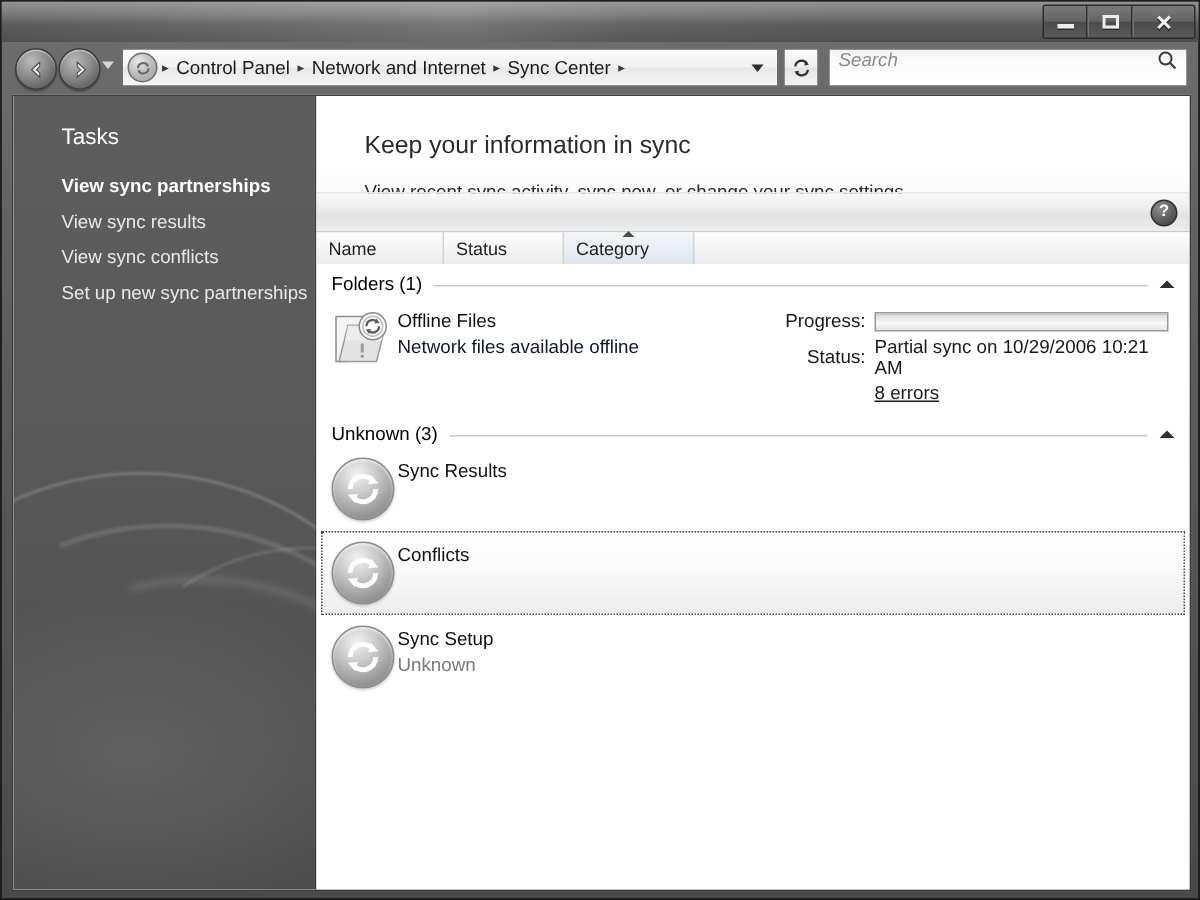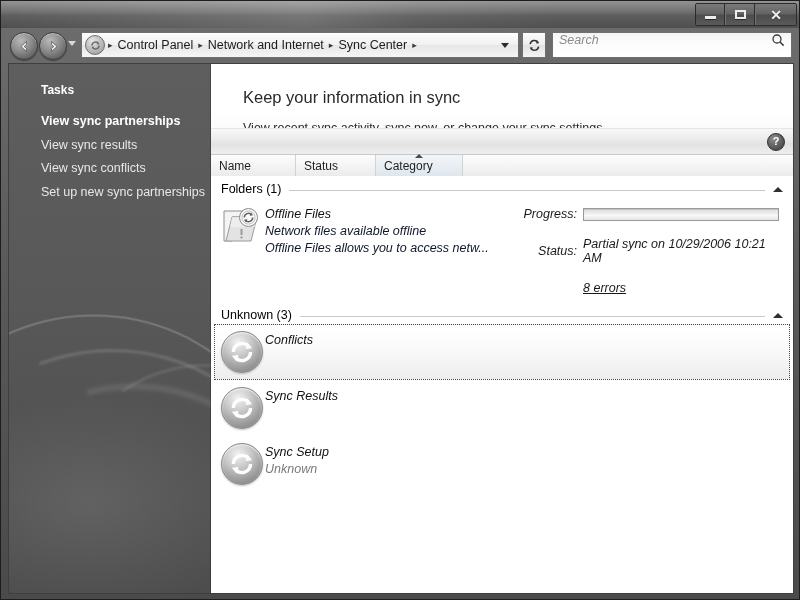--- a/index.html
+++ b/index.html
@@ -212,21 +212,21 @@
     background: radial-gradient(ellipse at 40% 50%, rgba(255,255,255,0.10) 0%, rgba(255,255,255,0.0) 70%);
     pointer-events: none;
   }
   #sidebar-edge {
     position: absolute; right: 0; top: 0; width: 1px; height: 100%;
     background: rgba(0,0,0,0.25);
   }
 
   #tasks-list { position: relative; padding-top: 16px; z-index: 2; }
   .side-header {
-    color: #ffffff; font-size: 12px; font-weight: bold;
+    color: #ffffff; font-size: 15px; font-weight: normal;
     padding: 3px 0 3px 32px;
     margin-bottom: 10px;
   }
   .side-link {
     color: #e8e8e8; font-size: 12.5px;
     padding: 4px 0 4px 32px;
     line-height: 1.25;
     cursor: pointer;
   }
   .side-link.current { color: #ffffff; font-weight: bold; }
@@ -332,38 +332,37 @@
   }
 
   .row {
     display: flex;
     padding: 6px 6px 6px 6px;
     margin: 0 3px;
     border: 1px dotted transparent;
     box-sizing: border-box;
     min-height: 48px;
     position: relative;
-    font-style: italic;
   }
   .row.selected {
     border: 1px dotted #4a4a4a;
     background: linear-gradient(to bottom, #ffffff 0%, #fbfbfb 40%, #ededed 100%);
   }
   .row-icon { width: 44px; flex: none; position: relative; }
   .row-main { flex: 1; padding-top: 1px; }
   .row-name { font-size: 12.5px; color: #111; line-height: 1.35; }
   .row-desc { font-size: 12.5px; color: #0f172a; line-height: 1.4; }
   .row-desc.muted { color: #7a7a7a; }
 
   .row-right {
     width: 268px; flex: none;
     font-size: 12.5px; color: #1a1a1a;
     padding-top: 2px;
   }
-  .rr-line { display: flex; align-items: center; margin-bottom: 16px; }
+  .rr-line { display: flex; align-items: center; margin-bottom: 3px; }
   .rr-label { width: 62px; text-align: right; flex: none; margin-right: 6px; color: #1a1a1a; }
   .progressbar {
     flex: 1; height: 13px;
     background: linear-gradient(to bottom, #dcdcdc 0%, #efefef 45%, #fafafa 55%, #e4e4e4 100%);
     border: 1px solid #9a9a9a;
     box-sizing: border-box;
     box-shadow: inset 0 1px 1px rgba(0,0,0,0.12);
     margin-right: 4px;
   }
   .errors-line { padding-left: 68px; }
@@ -521,21 +520,20 @@
               <path d="M31.7 12.5 A4.2 4.2 0 0 1 24.4 15.3" fill="none" stroke="#5d5d5d" stroke-width="1.5"></path>
               <path d="M30.0 7.4 L32.1 10.3 L28.6 10.7 Z" fill="#5d5d5d"></path>
               <path d="M25.0 17.6 L22.9 14.7 L26.4 14.3 Z" fill="#5d5d5d"></path>
               <rect x="19.5" y="24" width="2" height="6" fill="#9a9a9a"></rect>
               <rect x="19.5" y="31.5" width="2" height="2" fill="#9a9a9a"></rect>
             </svg>
           </div>
           <div class="row-main">
             <div class="row-name">Offline Files</div>
             <div class="row-desc">Network files available offline</div>
-            <div class="row-desc">Offline Files allows you to access netw...</div>
           </div>
           <div class="row-right">
             <div class="rr-line">
               <span class="rr-label">Progress:</span>
               <span class="progressbar"></span>
             </div>
             <div class="rr-line">
               <span class="rr-label">Status:</span>
               <span>Partial sync on 10/29/2006 10:21 AM</span>
             </div>
@@ -544,20 +542,37 @@
             </div>
           </div>
         </div>
 
         <div class="group-header">
           <span class="group-label">Unknown (3)</span>
           <span class="group-rule"></span>
           <span class="group-chevron"></span>
         </div>
 
+        <div class="row">
+          <div class="row-icon">
+            <div class="sync-circle">
+              <svg width="28" height="28" viewBox="0 0 28 28">
+                <path d="M5.5 14 A8.5 8.5 0 0 1 20.8 8.9" fill="none" stroke="#fdfdfd" stroke-width="3.4" stroke-linecap="butt"></path>
+                <path d="M22.5 14 A8.5 8.5 0 0 1 7.2 19.1" fill="none" stroke="#fdfdfd" stroke-width="3.4" stroke-linecap="butt"></path>
+                <path d="M19.4 4.6 L24.2 10.2 L17.4 10.9 Z" fill="#fdfdfd"></path>
+                <path d="M8.6 23.4 L3.8 17.8 L10.6 17.1 Z" fill="#fdfdfd"></path>
+              </svg>
+            </div>
+          </div>
+          <div class="row-main">
+            <div class="row-name">Sync Results</div>
+          </div>
+          <div class="row-right"></div>
+        </div>
+
         <div class="row selected">
           <div class="row-icon">
             <div class="sync-circle">
               <svg width="28" height="28" viewBox="0 0 28 28">
                 <path d="M5.5 14 A8.5 8.5 0 0 1 20.8 8.9" fill="none" stroke="#fdfdfd" stroke-width="3.4" stroke-linecap="butt"></path>
                 <path d="M22.5 14 A8.5 8.5 0 0 1 7.2 19.1" fill="none" stroke="#fdfdfd" stroke-width="3.4" stroke-linecap="butt"></path>
                 <path d="M19.4 4.6 L24.2 10.2 L17.4 10.9 Z" fill="#fdfdfd"></path>
                 <path d="M8.6 23.4 L3.8 17.8 L10.6 17.1 Z" fill="#fdfdfd"></path>
               </svg>
             </div>
@@ -573,37 +588,20 @@
             <div class="sync-circle">
               <svg width="28" height="28" viewBox="0 0 28 28">
                 <path d="M5.5 14 A8.5 8.5 0 0 1 20.8 8.9" fill="none" stroke="#fdfdfd" stroke-width="3.4" stroke-linecap="butt"></path>
                 <path d="M22.5 14 A8.5 8.5 0 0 1 7.2 19.1" fill="none" stroke="#fdfdfd" stroke-width="3.4" stroke-linecap="butt"></path>
                 <path d="M19.4 4.6 L24.2 10.2 L17.4 10.9 Z" fill="#fdfdfd"></path>
                 <path d="M8.6 23.4 L3.8 17.8 L10.6 17.1 Z" fill="#fdfdfd"></path>
               </svg>
             </div>
           </div>
           <div class="row-main">
-            <div class="row-name">Sync Results</div>
-          </div>
-          <div class="row-right"></div>
-        </div>
-
-        <div class="row">
-          <div class="row-icon">
-            <div class="sync-circle">
-              <svg width="28" height="28" viewBox="0 0 28 28">
-                <path d="M5.5 14 A8.5 8.5 0 0 1 20.8 8.9" fill="none" stroke="#fdfdfd" stroke-width="3.4" stroke-linecap="butt"></path>
-                <path d="M22.5 14 A8.5 8.5 0 0 1 7.2 19.1" fill="none" stroke="#fdfdfd" stroke-width="3.4" stroke-linecap="butt"></path>
-                <path d="M19.4 4.6 L24.2 10.2 L17.4 10.9 Z" fill="#fdfdfd"></path>
-                <path d="M8.6 23.4 L3.8 17.8 L10.6 17.1 Z" fill="#fdfdfd"></path>
-              </svg>
-            </div>
-          </div>
-          <div class="row-main">
             <div class="row-name">Sync Setup</div>
             <div class="row-desc muted">Unknown</div>
           </div>
           <div class="row-right"></div>
         </div>
 
       </div>
     </div>
   </div>
 </div>

